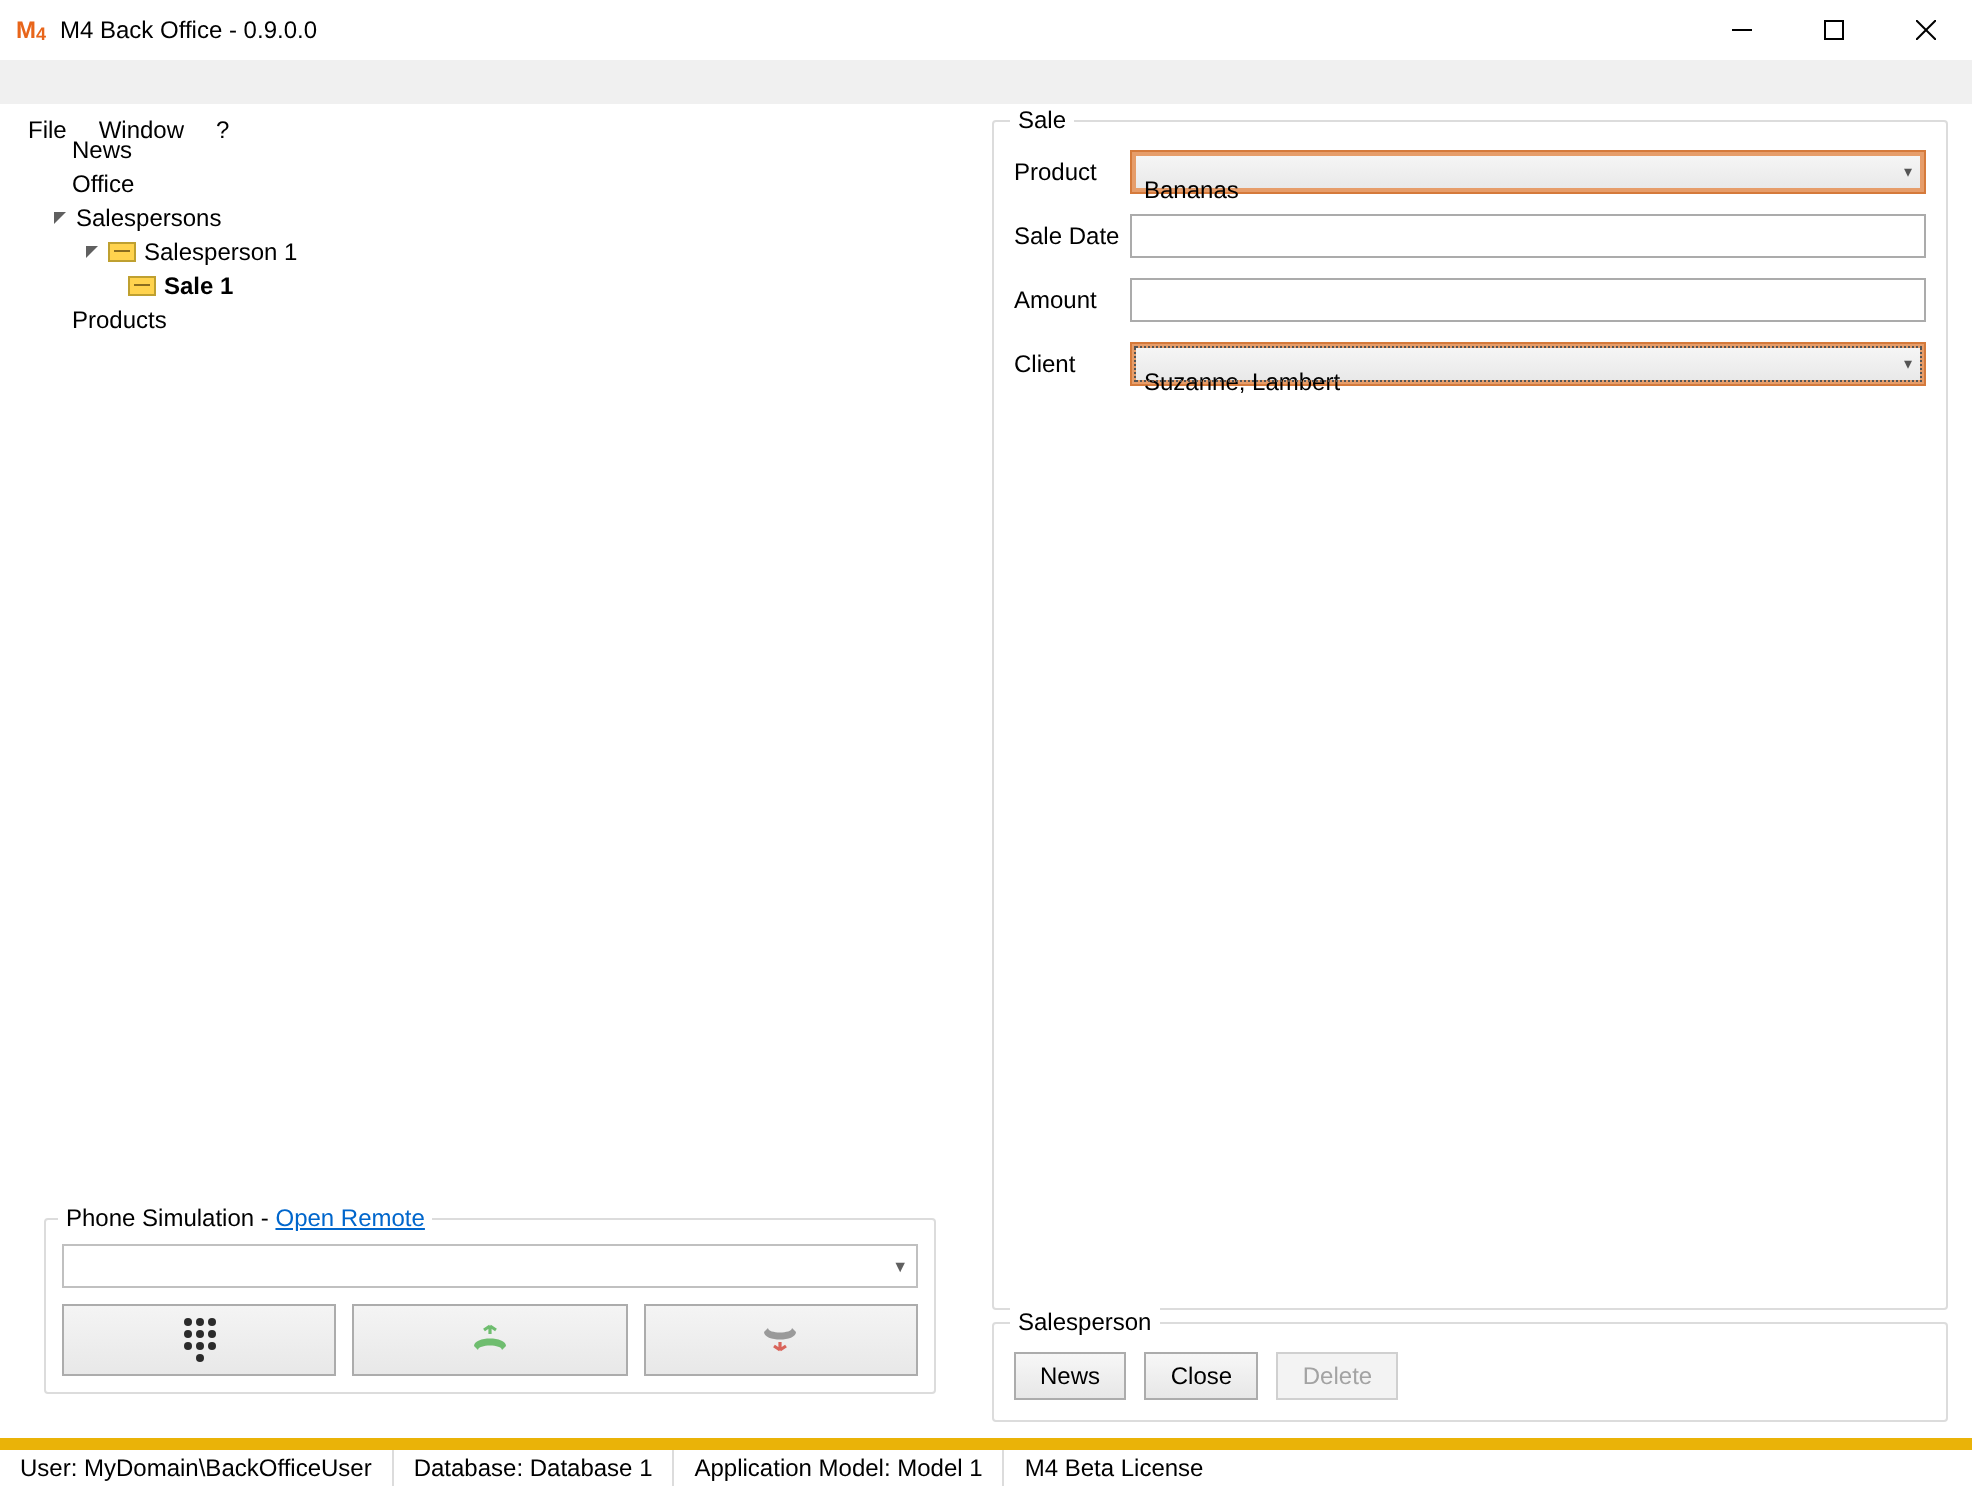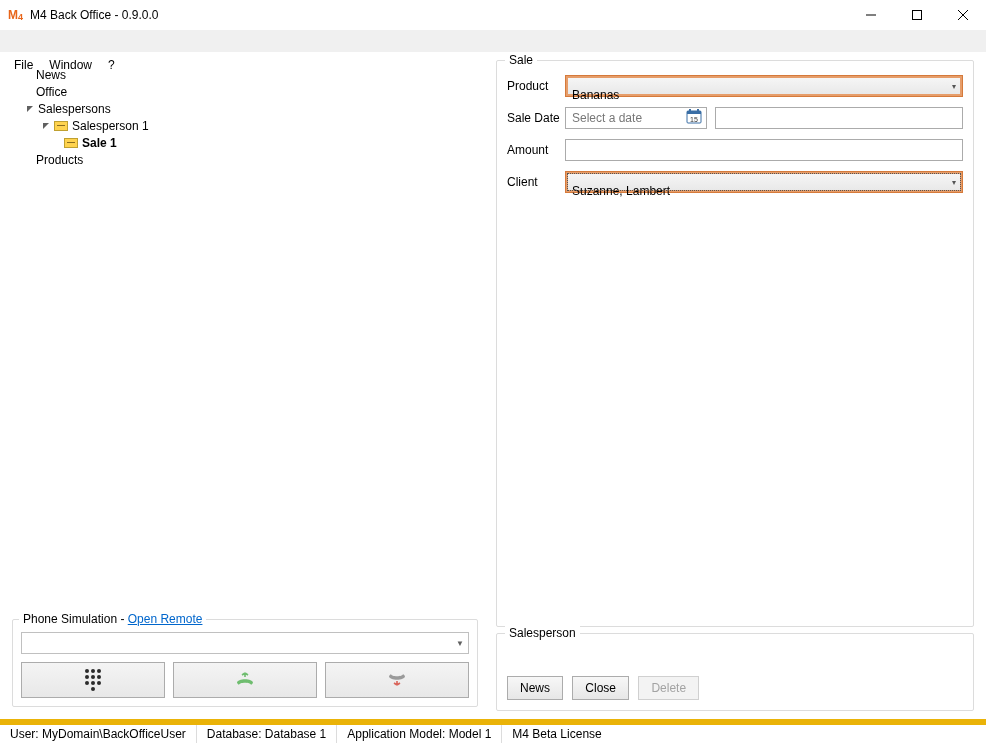--- a/index.html
+++ b/index.html
@@ -93,21 +93,21 @@
     background: #8a6d1f;
   }
   .bold { font-weight: 600; }
 
   
   .phone-group {
     border: 1px solid #dcdcdc;
     border-radius: 2px;
     position: relative;
     padding: 12px 8px 8px 8px;
-    margin: 4px;
+    margin: 14px;
   }
   .group-label {
     position: absolute;
     top: -8px;
     left: 6px;
     background: #fff;
     padding: 0 4px;
     font-size: 12px;
   }
   .group-label a { color: #0066cc; text-decoration: underline; }
@@ -216,21 +216,21 @@
   }
   .btn {
     height: 24px;
     min-width: 54px;
     padding: 0 12px;
     border: 1px solid #acacac;
     background: linear-gradient(#f7f7f7,#e7e7e7);
     display: inline-flex; align-items: center; justify-content: center;
     margin-right: 6px;
   }
-  .btn.disabled { color: #a3a3a3; border-color:#d0d0d0; background:#f3f3f3;margin-top:28px; }
+  .btn.disabled { color: #a3a3a3; border-color:#d0d0d0; background:#f3f3f3; }
 
   
   .statusbar {
     height: 24px;
     border-top: 6px solid #eab308;
     display: flex;
     align-items: center;
     font-size: 12px;
   }
   .status-cell {
@@ -366,32 +366,20 @@
       <div class="form-row">
         <div class="flabel">Product</div>
         <div class="combo highlight">
           <span>Bananas</span>
           <span class="dd">▾</span>
         </div>
       </div>
 
       <div class="form-row">
         <div class="flabel">Sale Date</div>
-        <div class="datepicker">
-          <span>Select a date</span>
-          <span class="cal-icon">
-            <svg width="16" height="15" viewBox="0 0 16 15">
-              <rect x="1" y="2" width="14" height="12" rx="1" fill="#fff" stroke="#3a6ea5"></rect>
-              <rect x="1" y="2" width="14" height="3" fill="#3a6ea5"></rect>
-              <rect x="3" y="0" width="2" height="3" fill="#3a6ea5"></rect>
-              <rect x="11" y="0" width="2" height="3" fill="#3a6ea5"></rect>
-              <text x="4" y="12.5" font-size="7" font-family="Arial" fill="#333">15</text>
-            </svg>
-          </span>
-        </div>
         <div class="datefield-aux"></div>
       </div>
 
       <div class="form-row">
         <div class="flabel">Amount</div>
         <input class="textinput" value="" style="">
       </div>
 
       <div class="form-row">
         <div class="flabel">Client</div>

